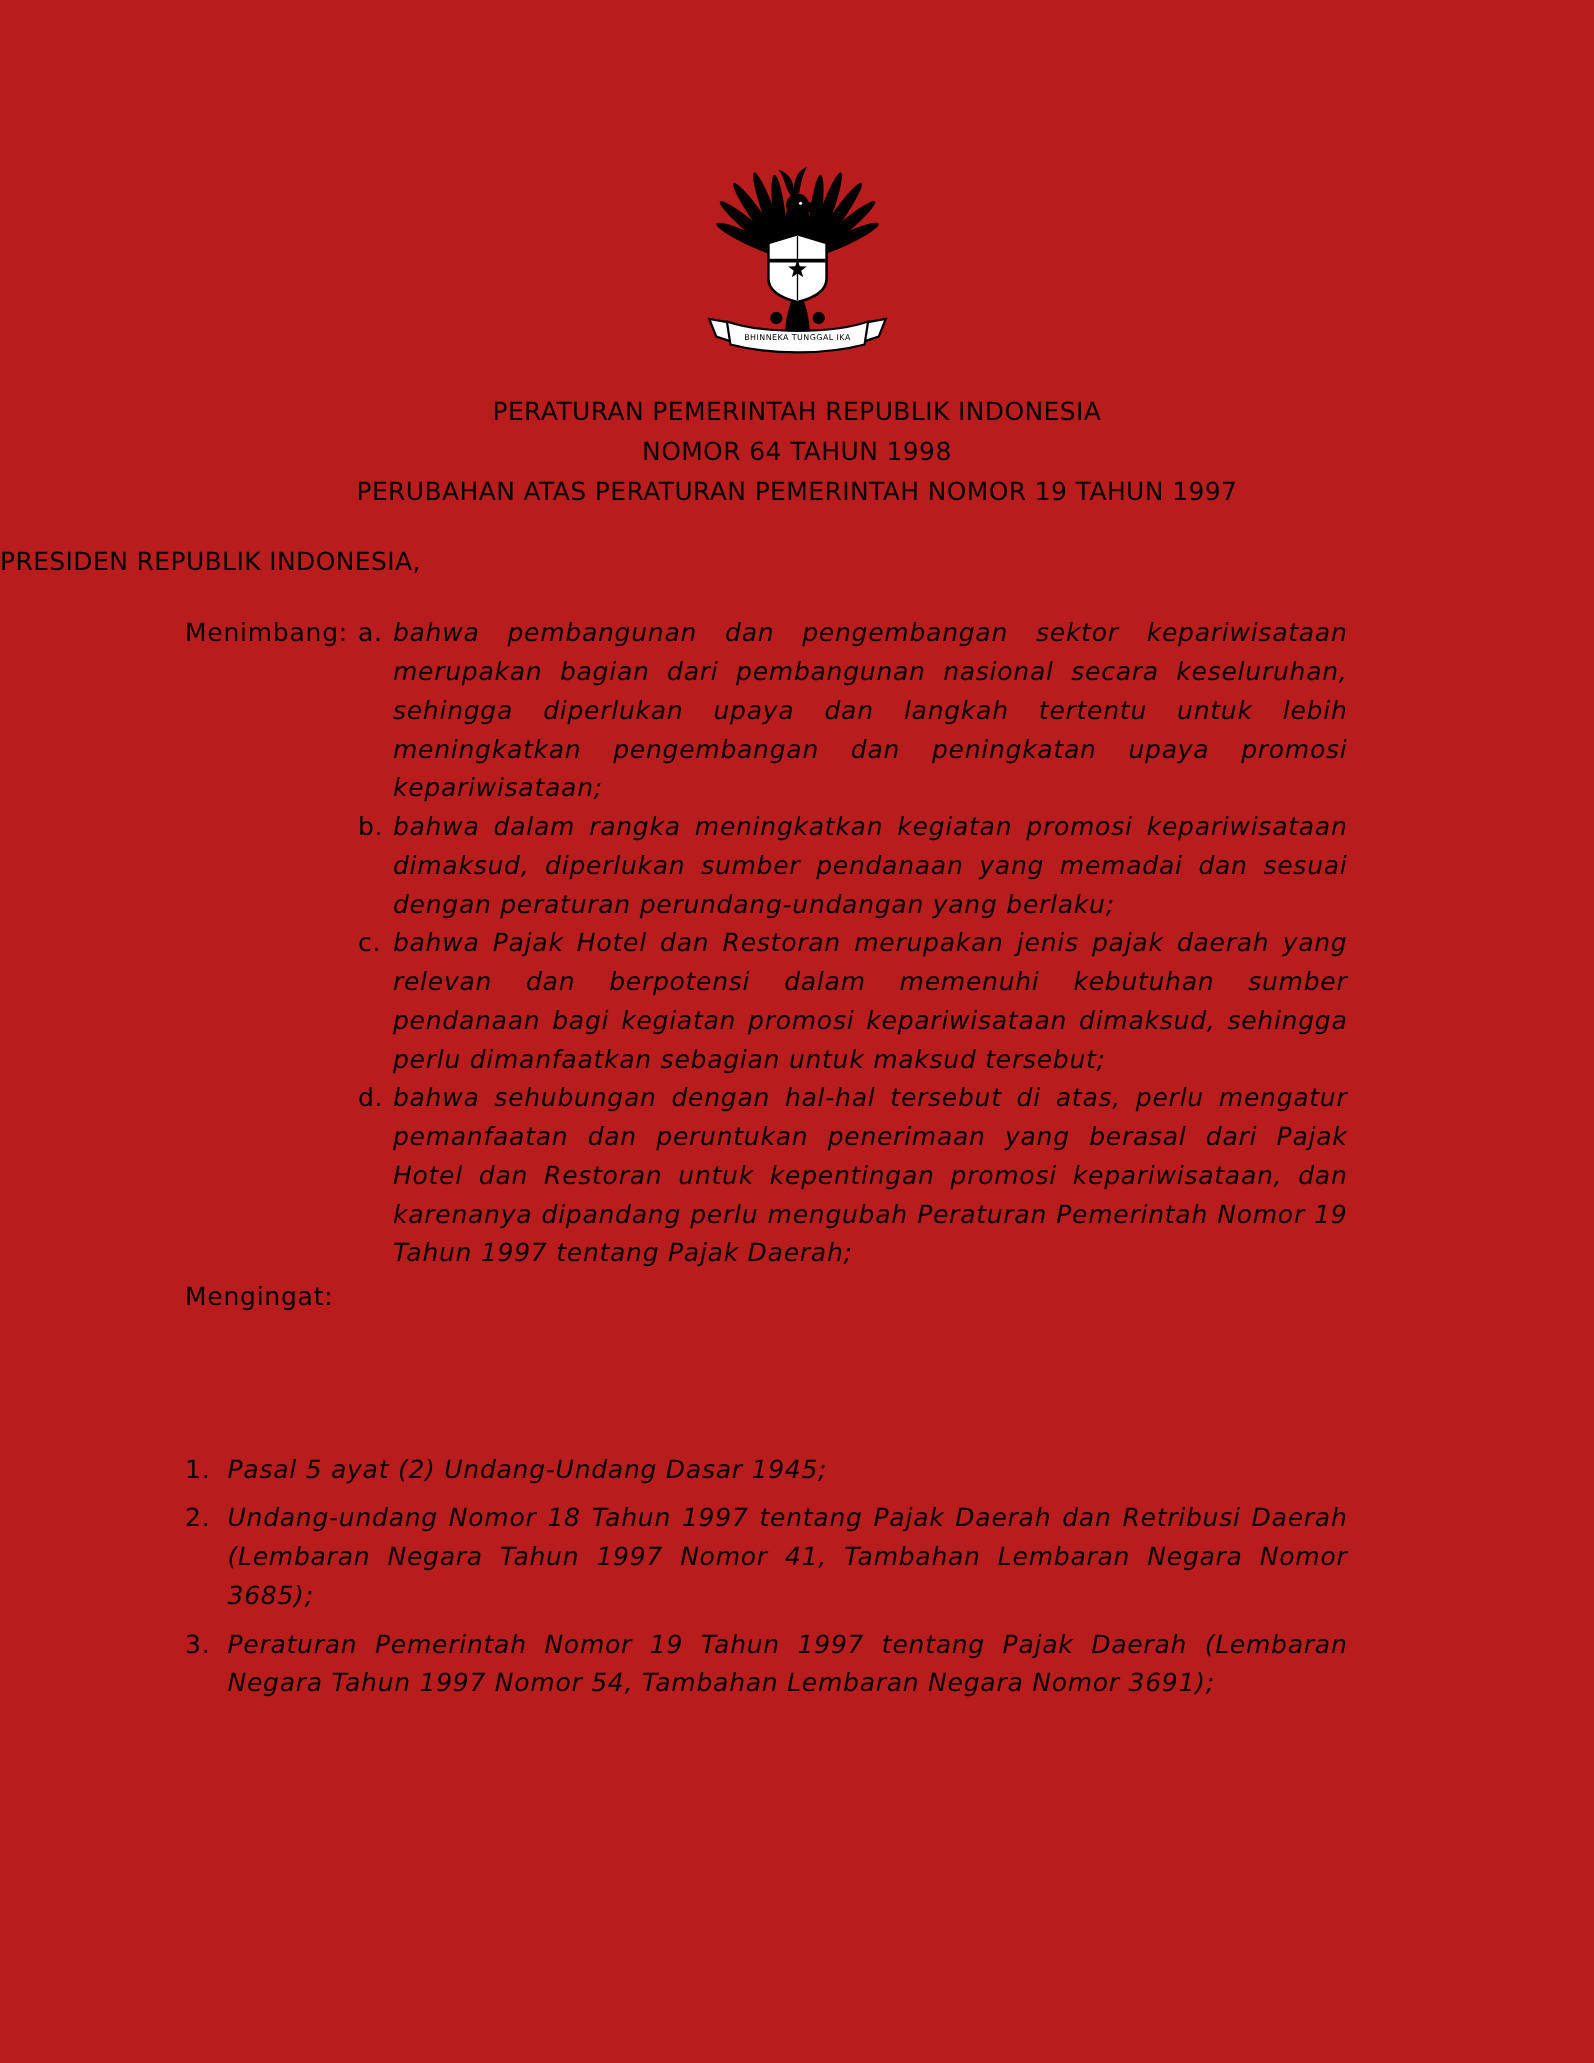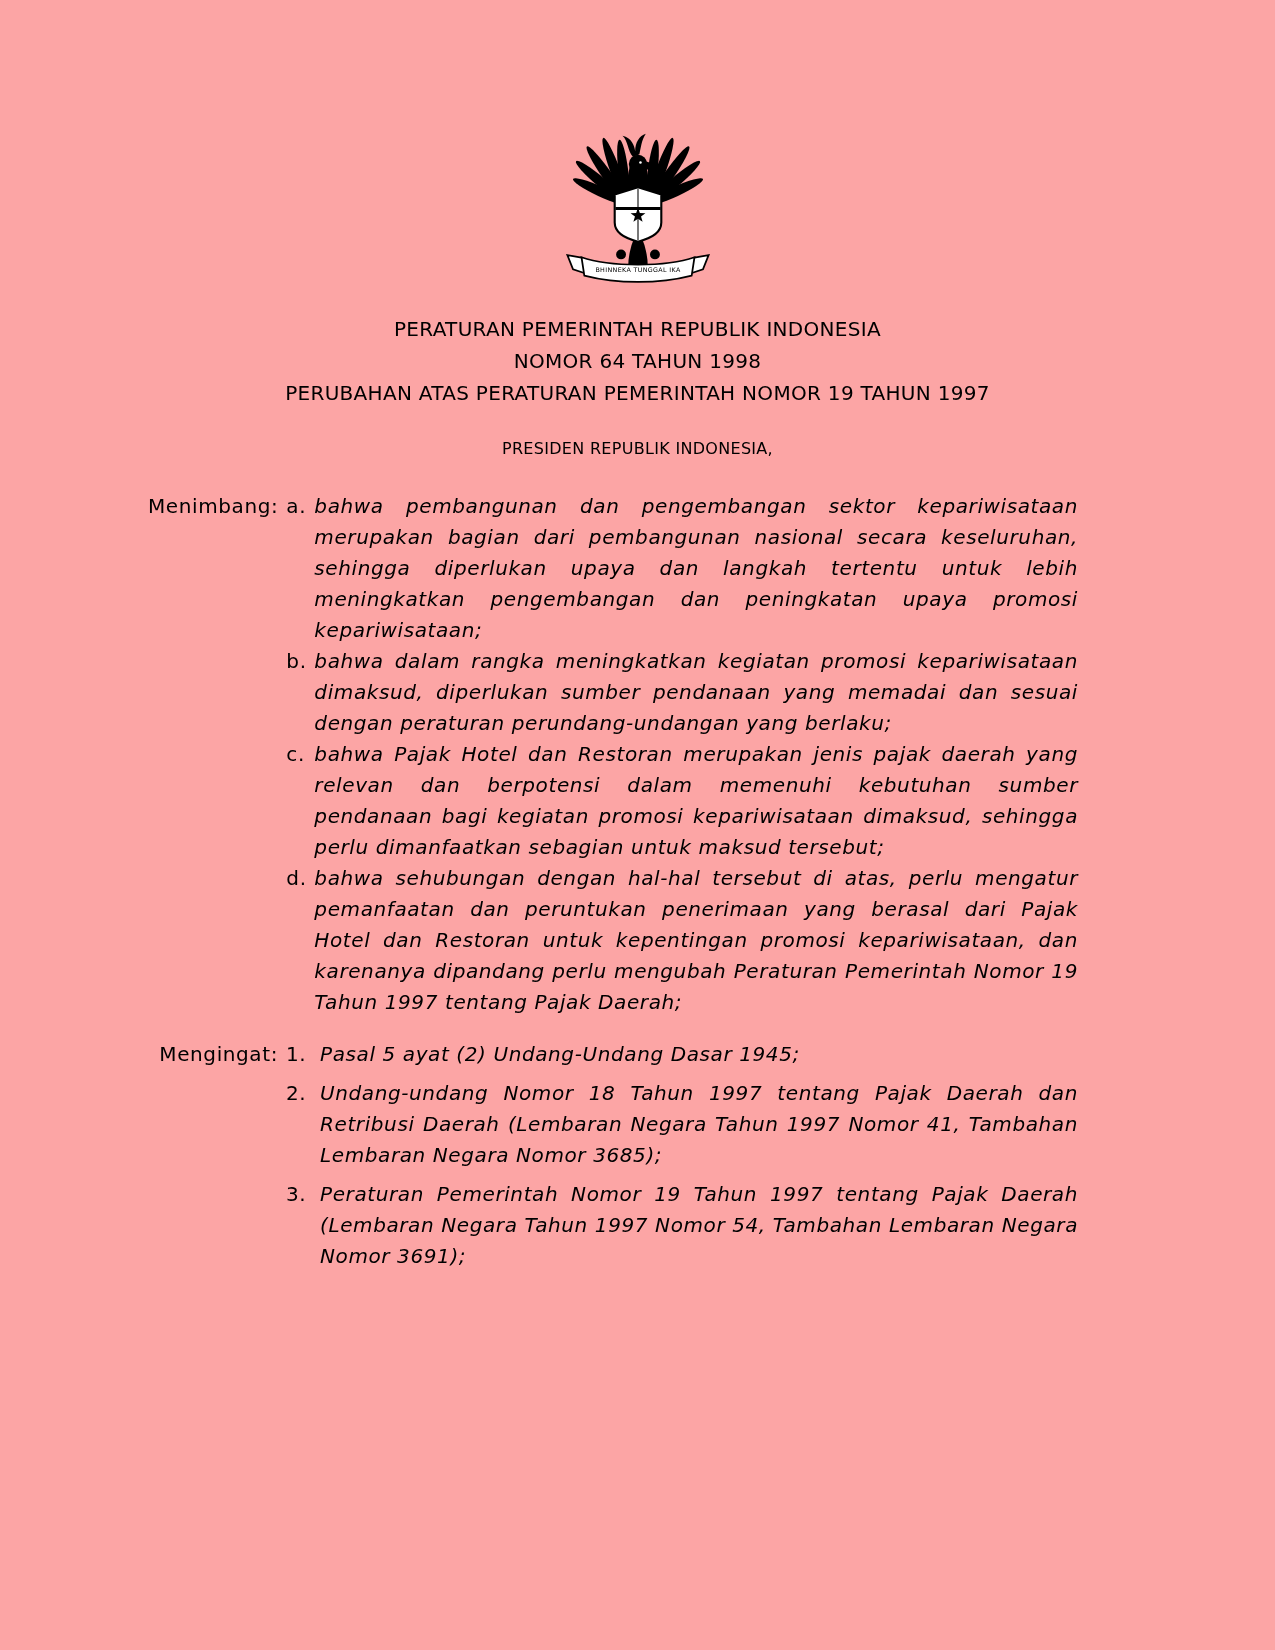--- a/index.html
+++ b/index.html
@@ -6,50 +6,50 @@
   html, body { margin: 0; padding: 0; background: #ffffff; }
   body {
     width: 1275px;
     font-family: "DejaVu Sans", "Liberation Sans", sans-serif;
     color: #000;
   }
   .page {
     position: relative;
     width: 1275px;
     height: 1650px;
-    background: #fca5a5;
+    background: #b91c1c;
     overflow: hidden;
   }
   .emblem-wrap {
     display: flex;
     justify-content: center;
     padding-top: 128px;
   }
   .title-block {
     margin-top: 24px;
     text-align: center;
     font-size: 20px;
     line-height: 32px;
     letter-spacing: 0.3px;
   }
   .salutation {
     margin-top: 24px;
-    text-align: center;
-    font-size: 16px;
+    text-align: left;
+    font-size: 20px;
     line-height: 32px;
     letter-spacing: 0.3px;
   }
   .body-block {
     margin: 26px 197px 0 148px;
     font-size: 20px;
     line-height: 31px;
     letter-spacing: 0.6px;
   }
   .section { display: flex; align-items: flex-start; }
-  .section + .section { margin-top: 21px; }
+  .section + .section { margin-top: 4px; flex-direction: column; }
   .doc-label {
     flex: 0 0 138px;
     display: flex;
     justify-content: flex-end;
     padding-right: 8px;
     white-space: nowrap;
   }
   .items { flex: 1; min-width: 0; }
   .item { display: flex; align-items: flex-start; }
   .marker { flex: 0 0 28px; }

